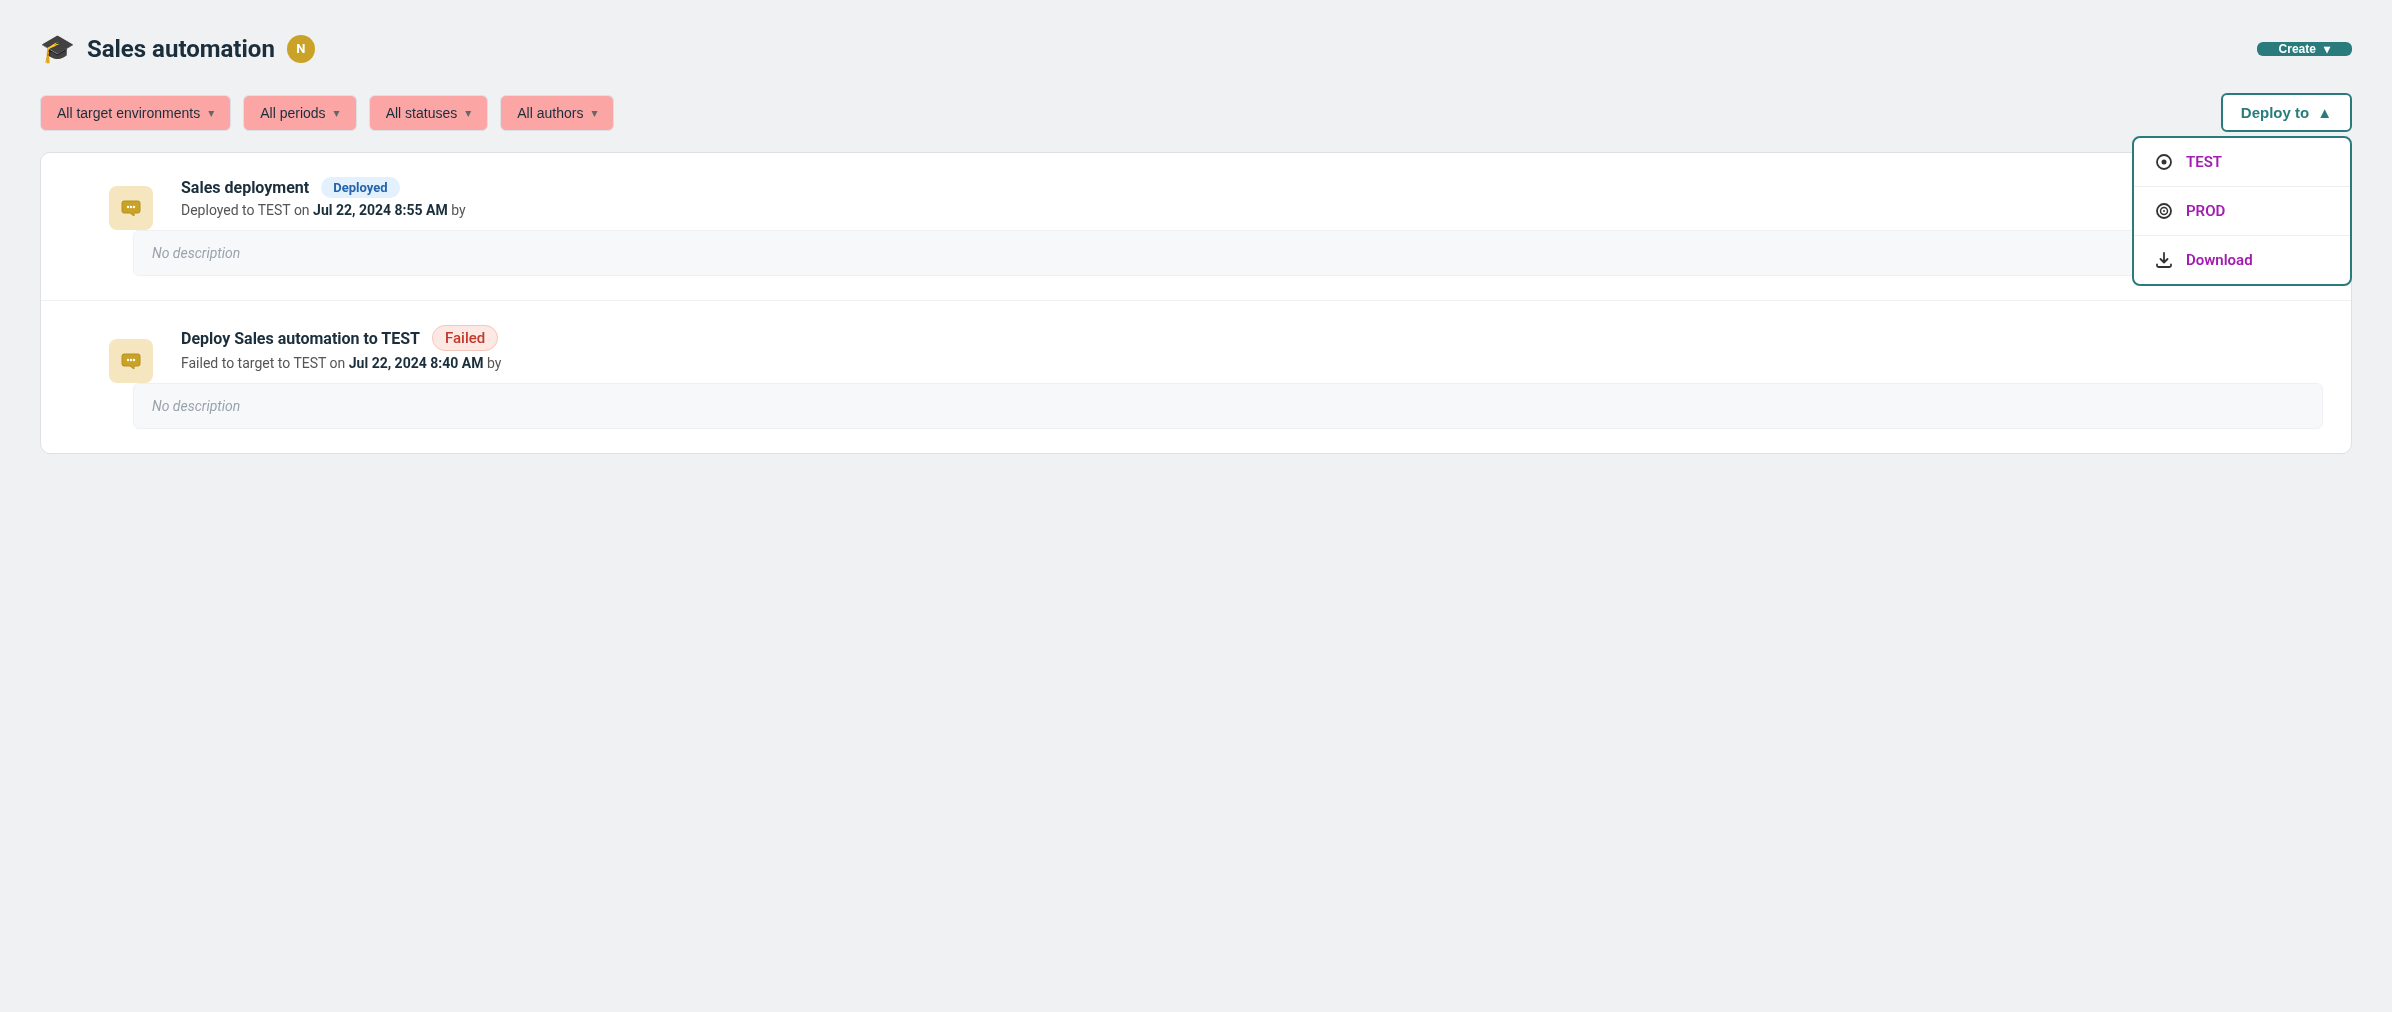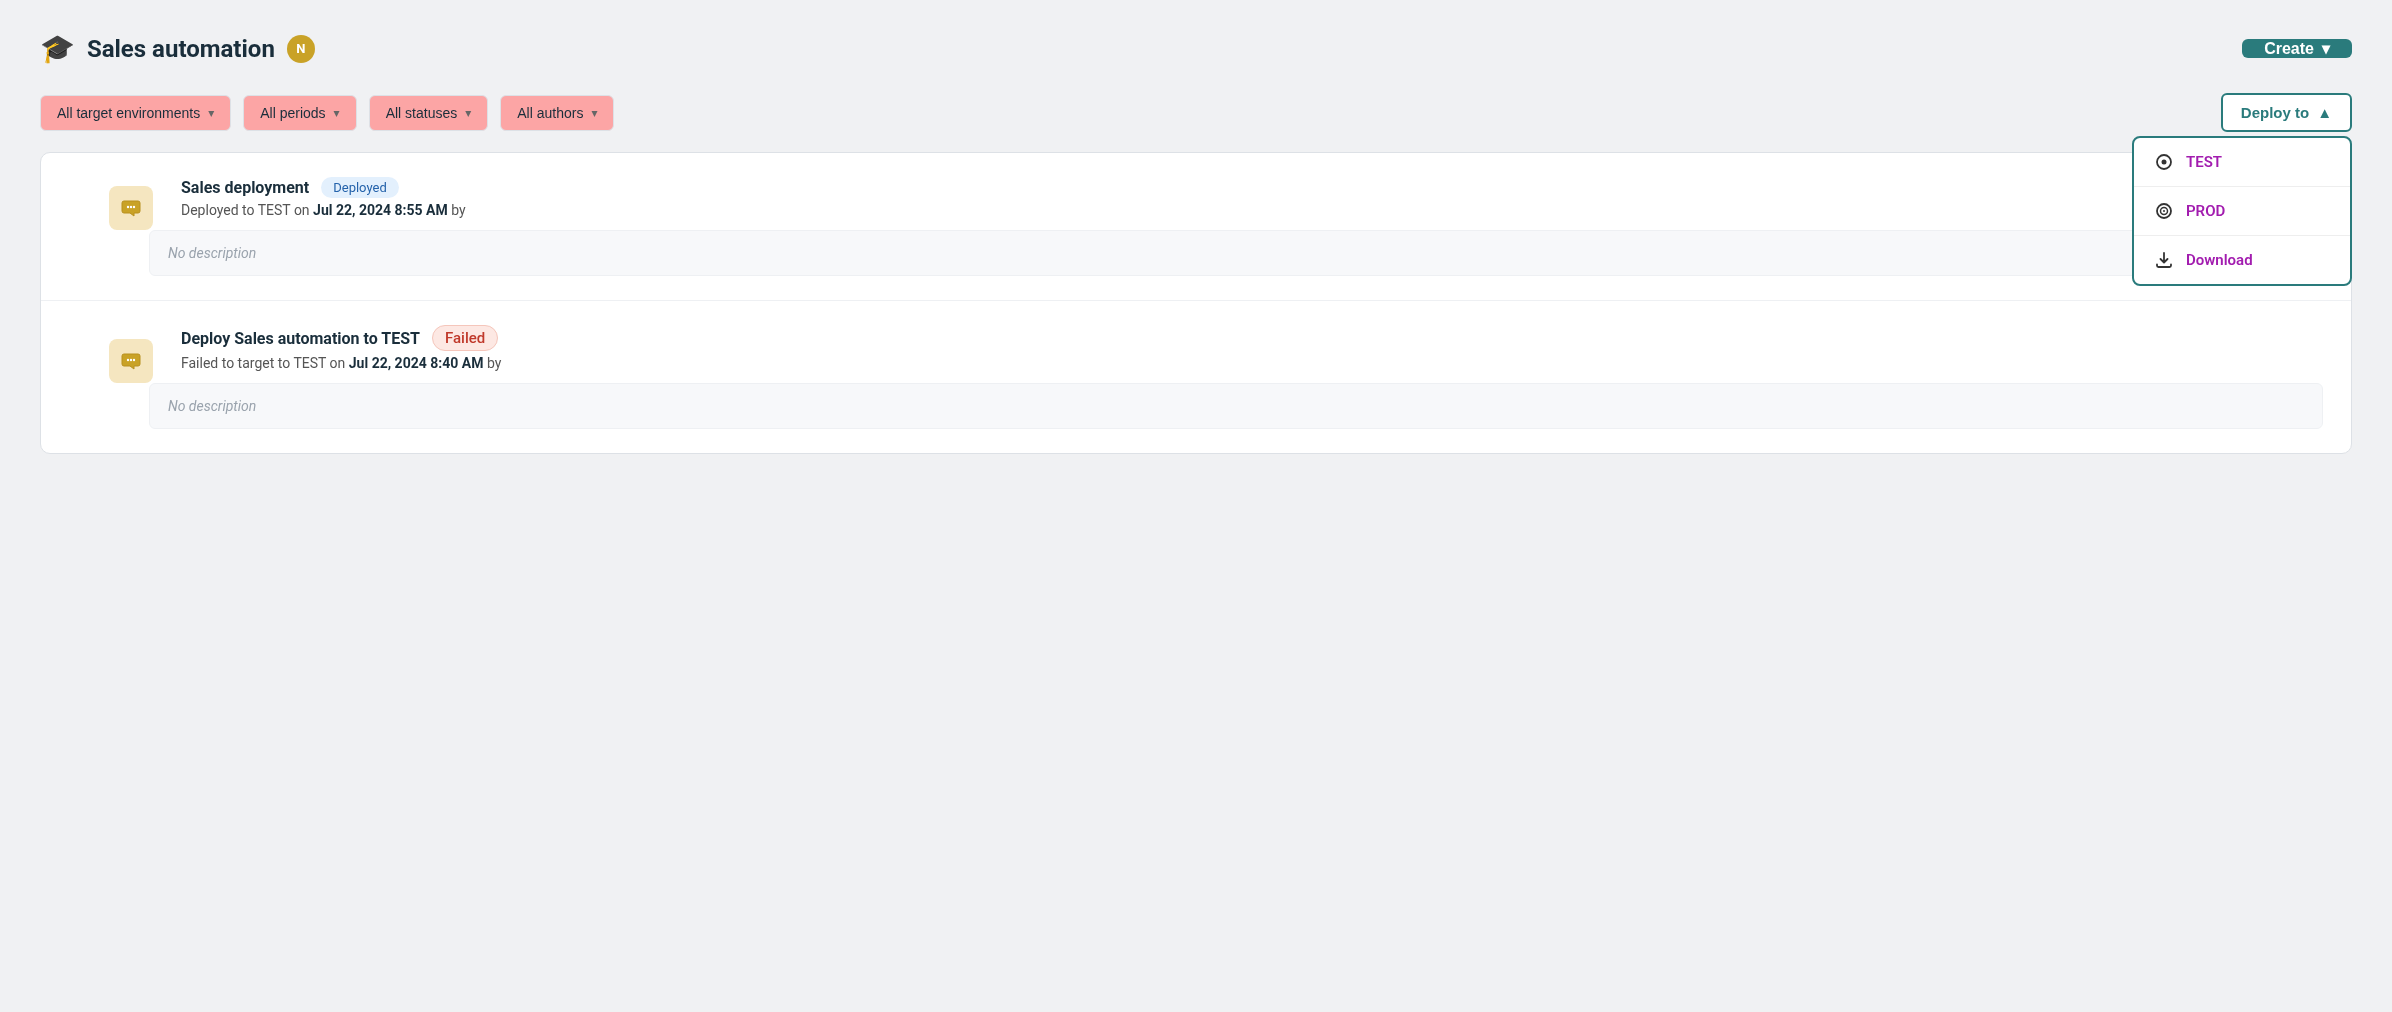--- a/index.html
+++ b/index.html
@@ -44,21 +44,21 @@
       display: flex;
       align-items: center;
       justify-content: center;
     }
     .create-btn {
       background: #2a7b7c;
       color: white;
       border: none;
       border-radius: 6px;
       padding: 0 22px;
-      font-size: 16px;
+      font-size: 12px;
       font-weight: 600;
       cursor: pointer;
       display: flex;
       align-items: center;
       gap: 8px;
     }
     .tabs {
       display: flex;
       gap: 32px;
       border-bottom: 2px solid #dde1e6;
@@ -189,21 +189,21 @@
       font-size: 16px;
       font-weight: 700;
       color: #1a2e3b;
     }
     .badge-deployed {
       background: #e3f0fd;
       color: #2563ab;
       border-radius: 20px;
       padding: 3px 12px;
       font-size: 13px;
-      font-weight: 400;
+      font-weight: 700;
     }
     .badge-failed {
       background: #fde8e3;
       color: #c0392b;
       border-radius: 20px;
       padding: 3px 12px;
       font-size: 15px;
       font-weight: 500;
       border: 1px solid #f5c6bb;
     }
@@ -217,21 +217,21 @@
       color: #1a2e3b;
     }
     .description-box {
       background: #f7f8fa;
       border: 1px solid #eef0f3;
       border-radius: 6px;
       padding: 14px 18px;
       font-size: 14px;
       color: #9aa3ad;
       font-style: italic;
-      margin-left: 80px;
+      margin-left: 64px;
     }
   </style>
 </head>
 <body>
 
 <div class="page">
 
   <div class="header">
     <div class="header-left">
       <span class="app-icon">🎓</span>

